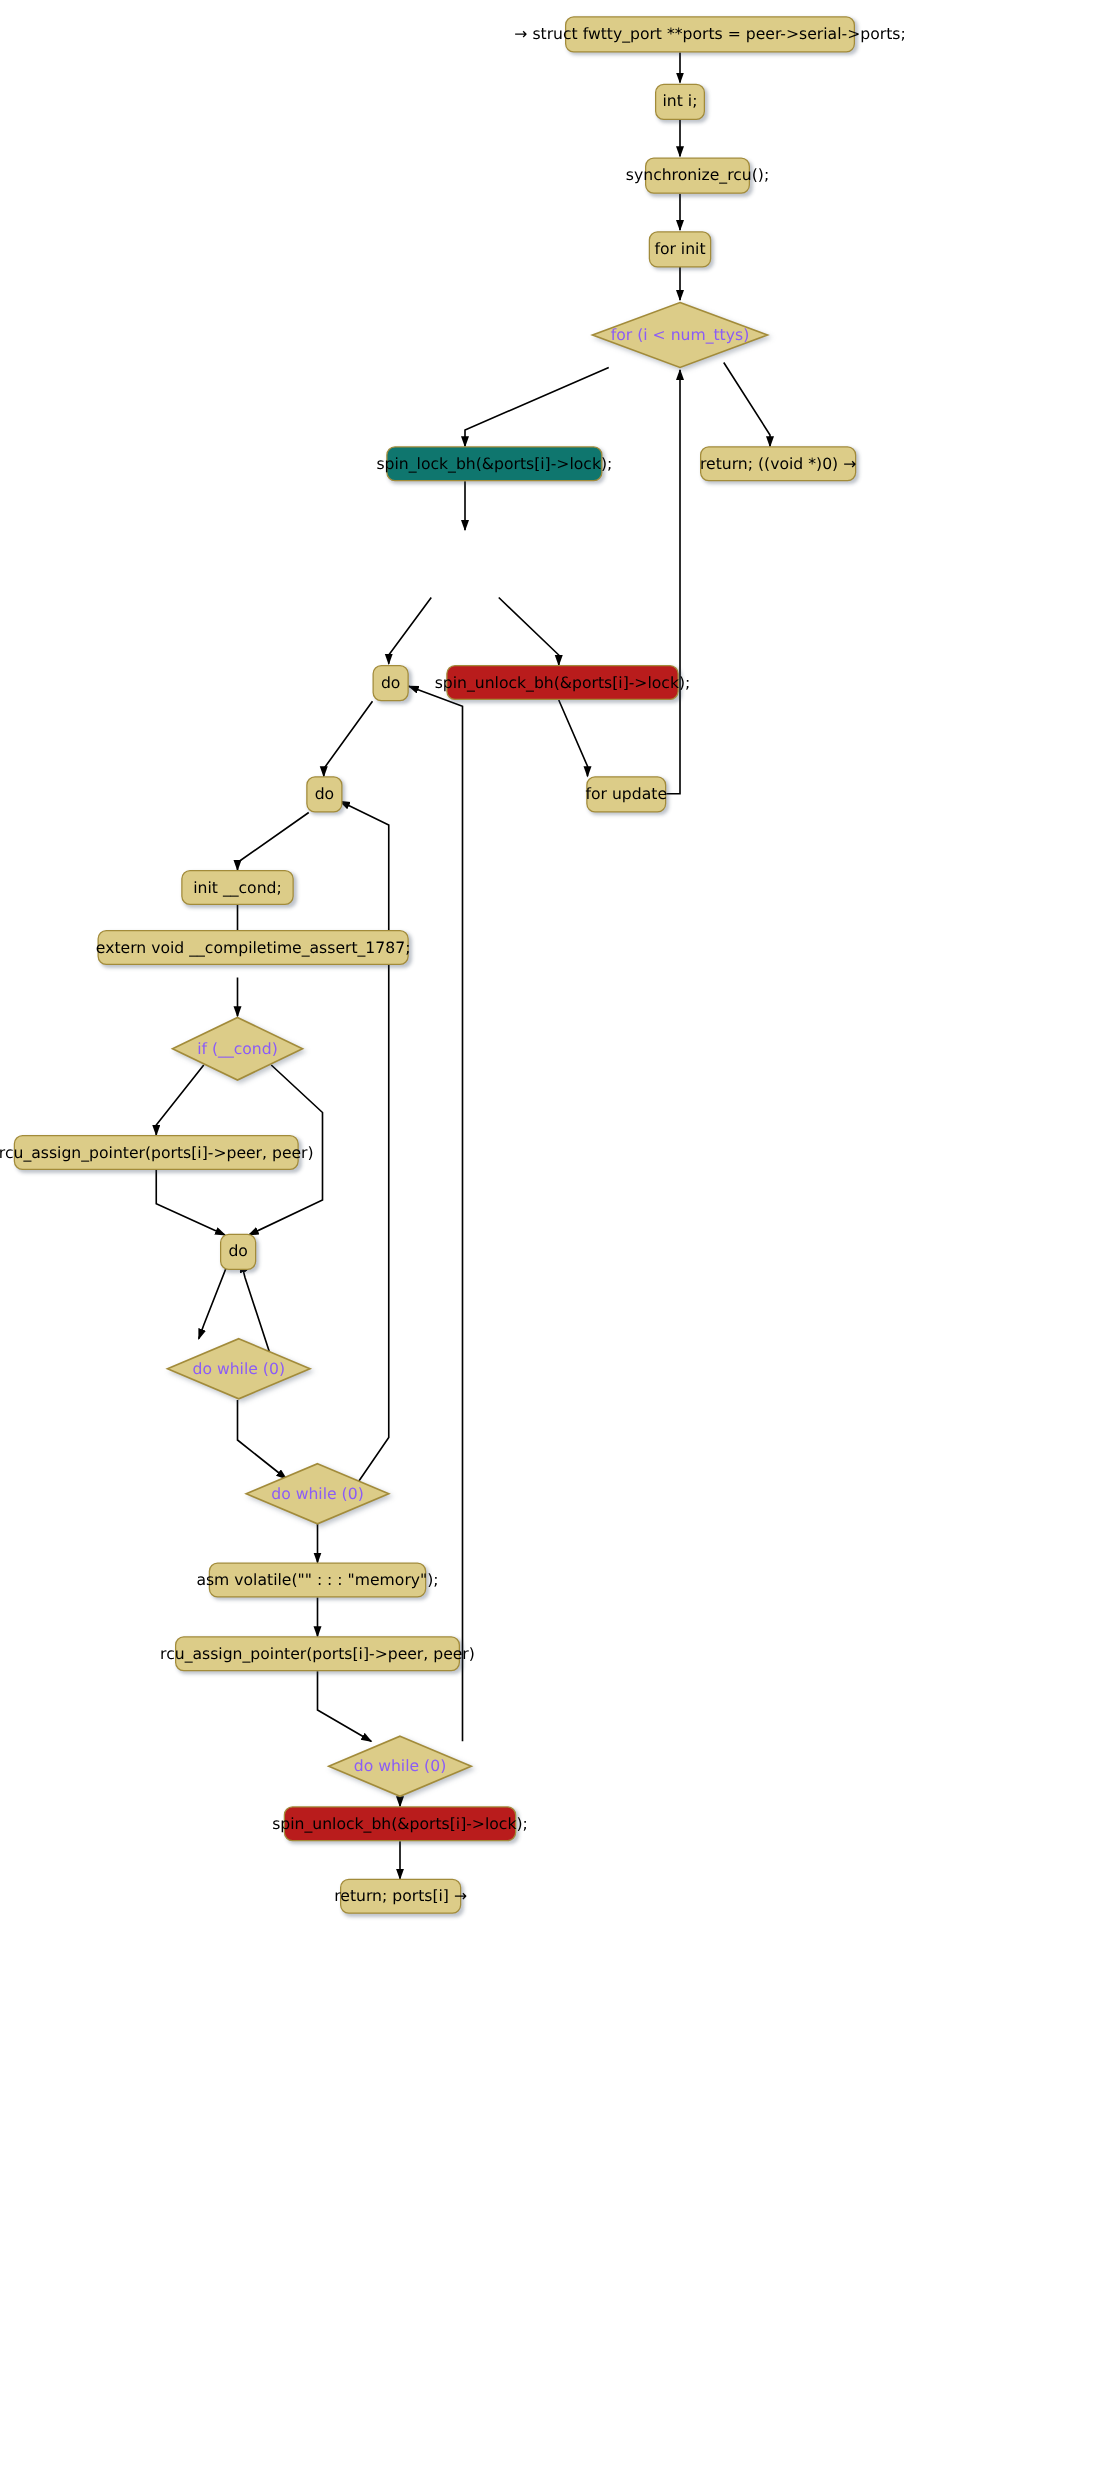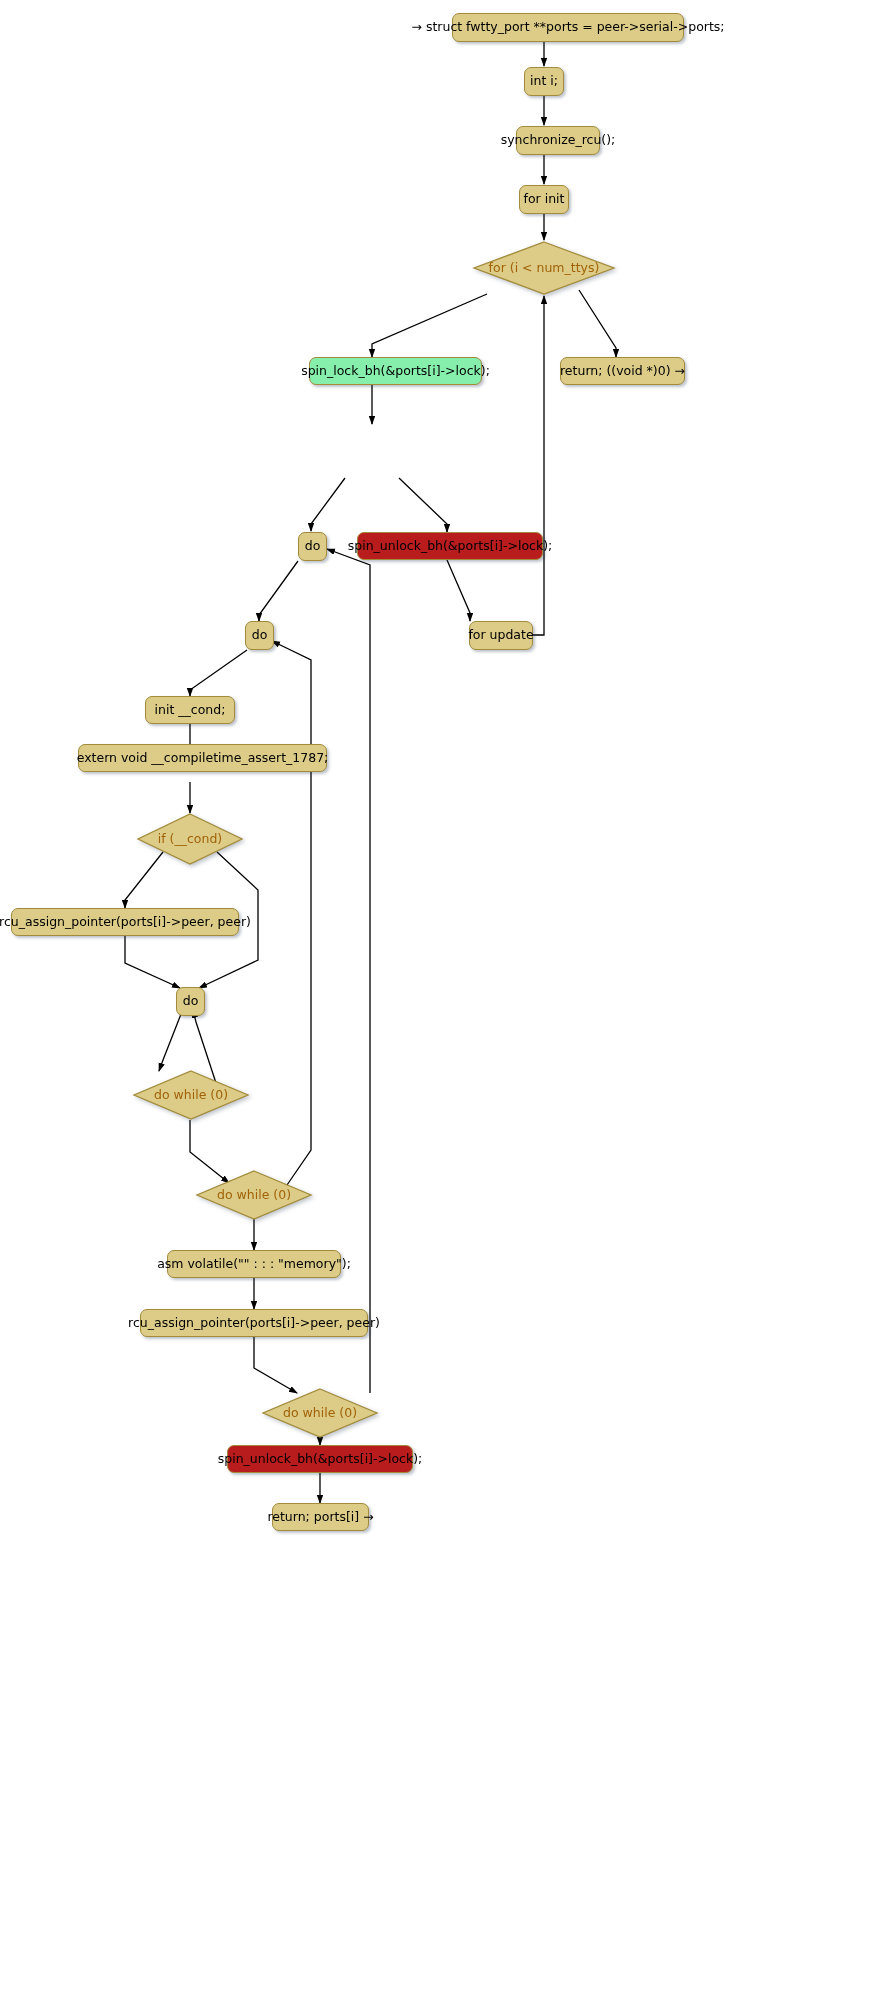--- a/index.html
+++ b/index.html
@@ -45,21 +45,21 @@
     height: 100%;
     display: flex;
     align-items: center;
     justify-content: center;
     border: 1.3px solid #A28B3A;
     border-radius: 7px;
     background: #DCCC88;
     box-shadow: 2px 2px 3px rgba(40,55,80,0.30);
   }
   .rect-inner.red {
-    background: #86efac;
+    background: #0f766e;
     border-color: #A28B3A;
     margin-left: 48px;
   }
   .rect-inner.green {
     background: #b91c1c;
     border-color: #A28B3A;
   }
   .diamond-wrap {
     position: absolute;
   }
@@ -70,21 +70,21 @@
     overflow: visible;
   }
   .diamond-label {
     position: absolute;
     left: 0; top: 0;
     width: 100%; height: 100%;
     display: flex;
     align-items: center;
     justify-content: center;
     font-size: 12.5px;
-    color: #a16207;
+    color: #8b5cf6;
     white-space: nowrap;
     line-height: 1;
   }
 </style>
 </head>
 <body>
 
 <div id="canvas">
 
   <svg id="edges" viewBox="0 0 886 1993">

